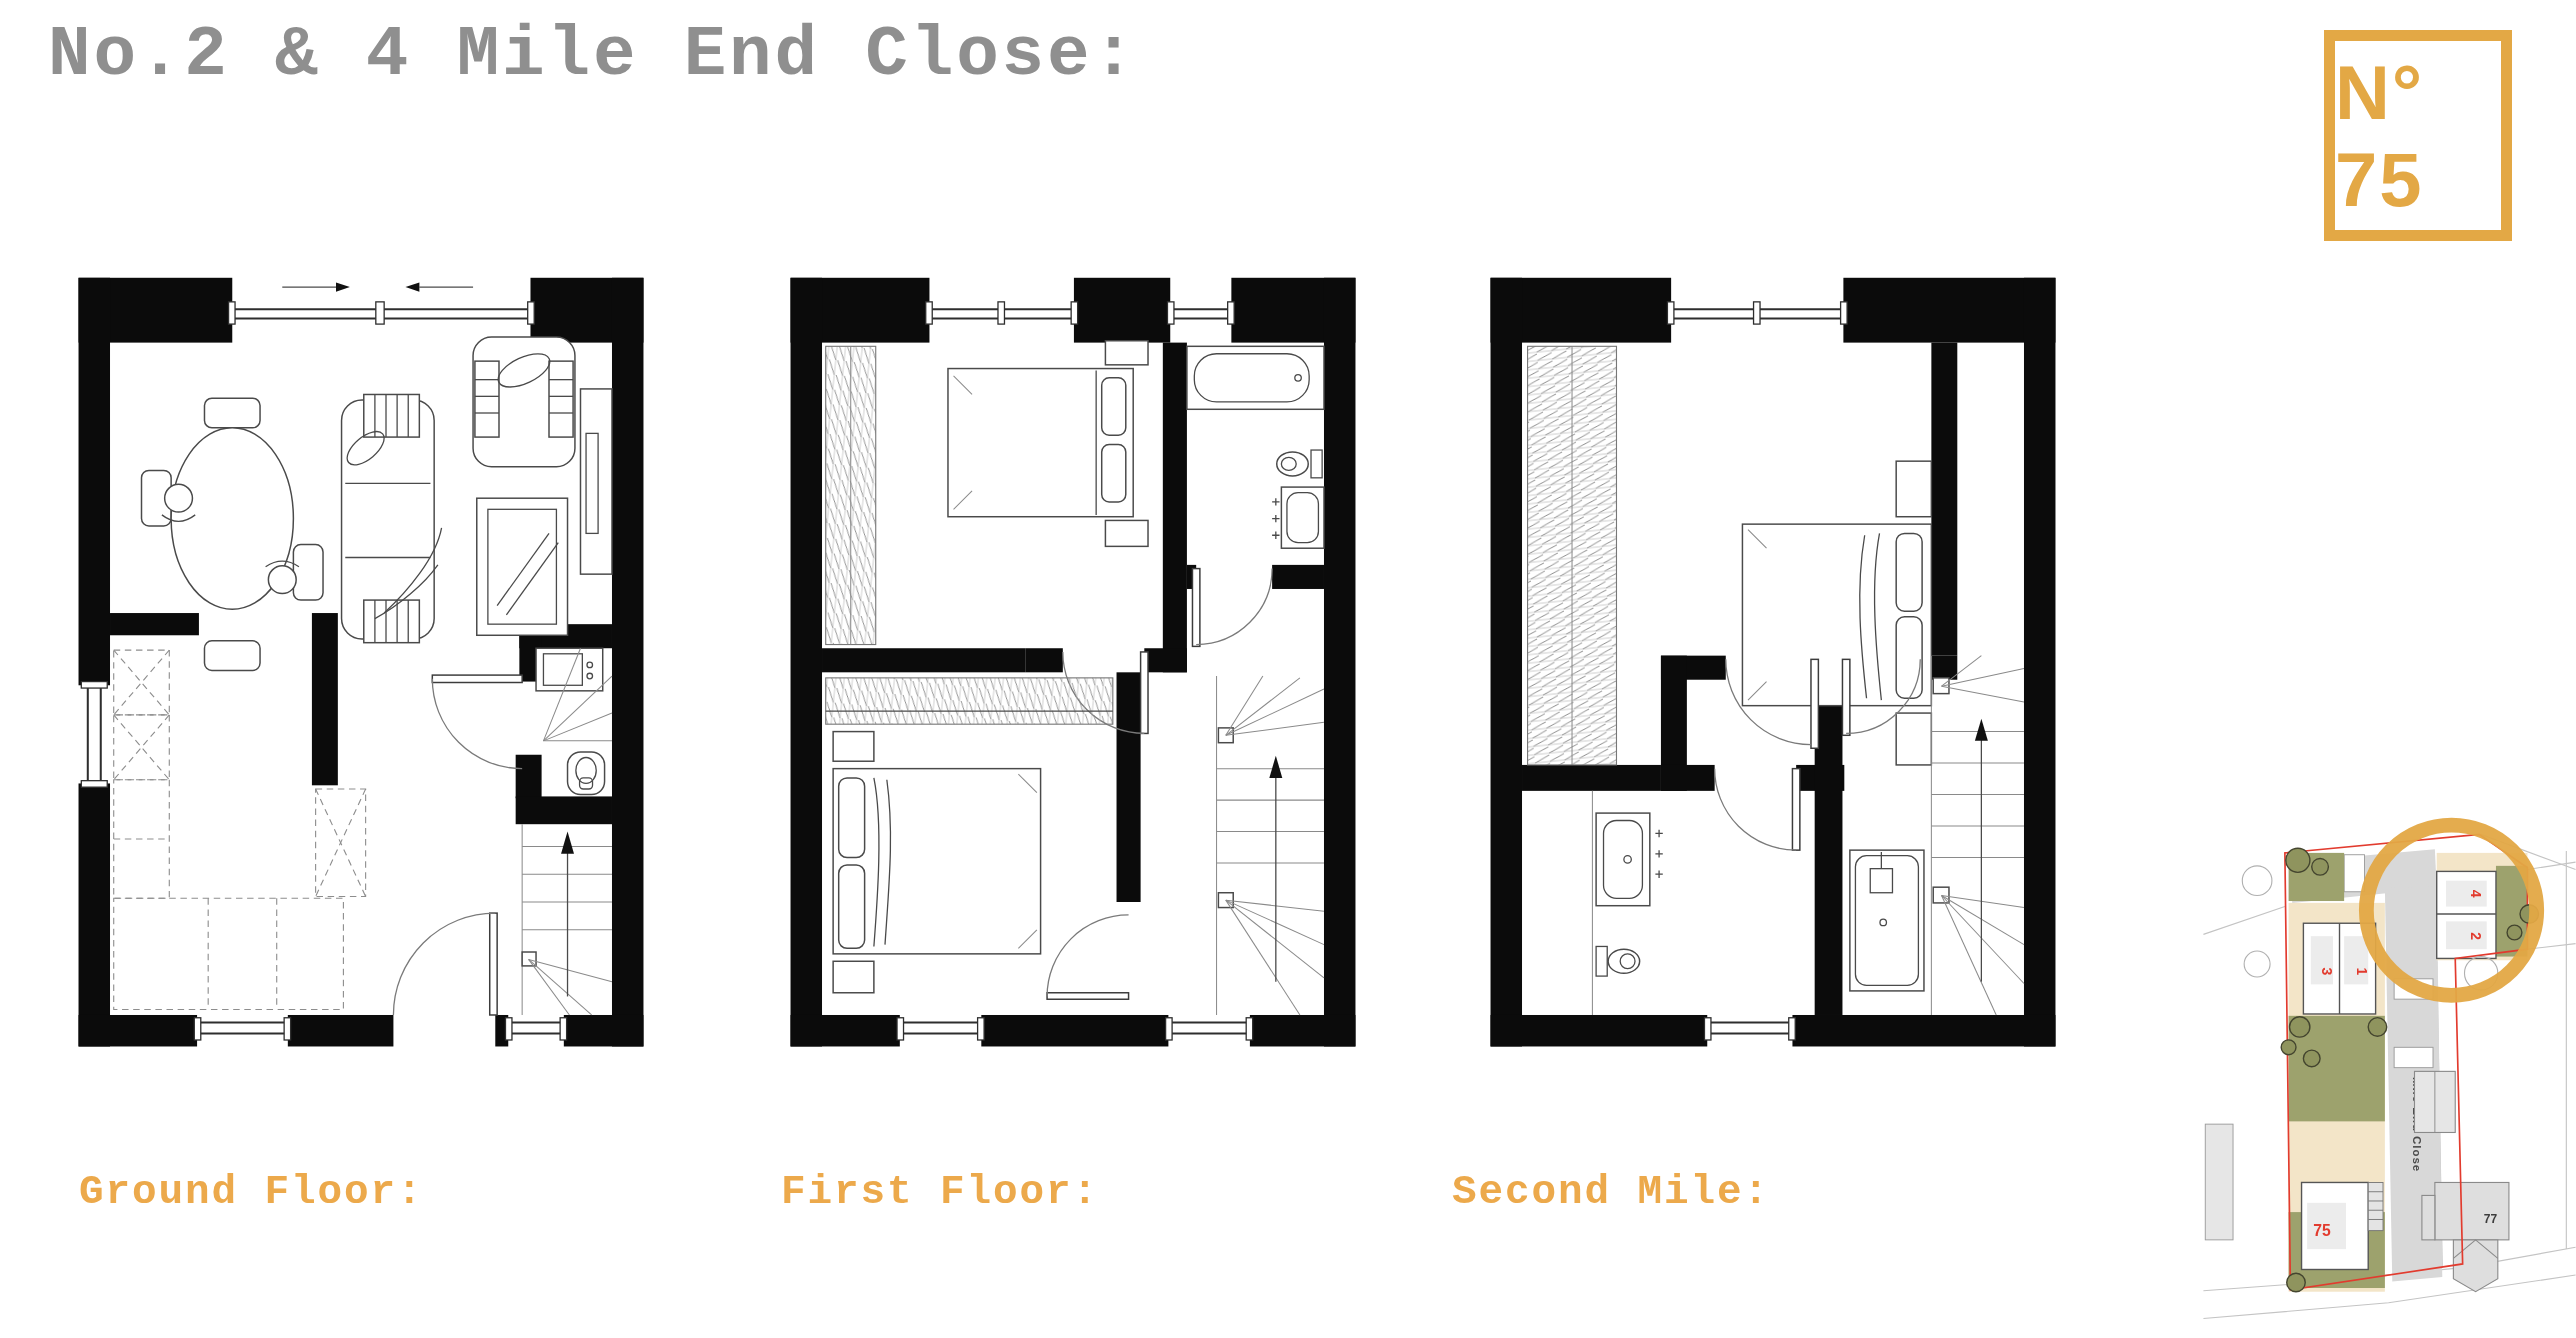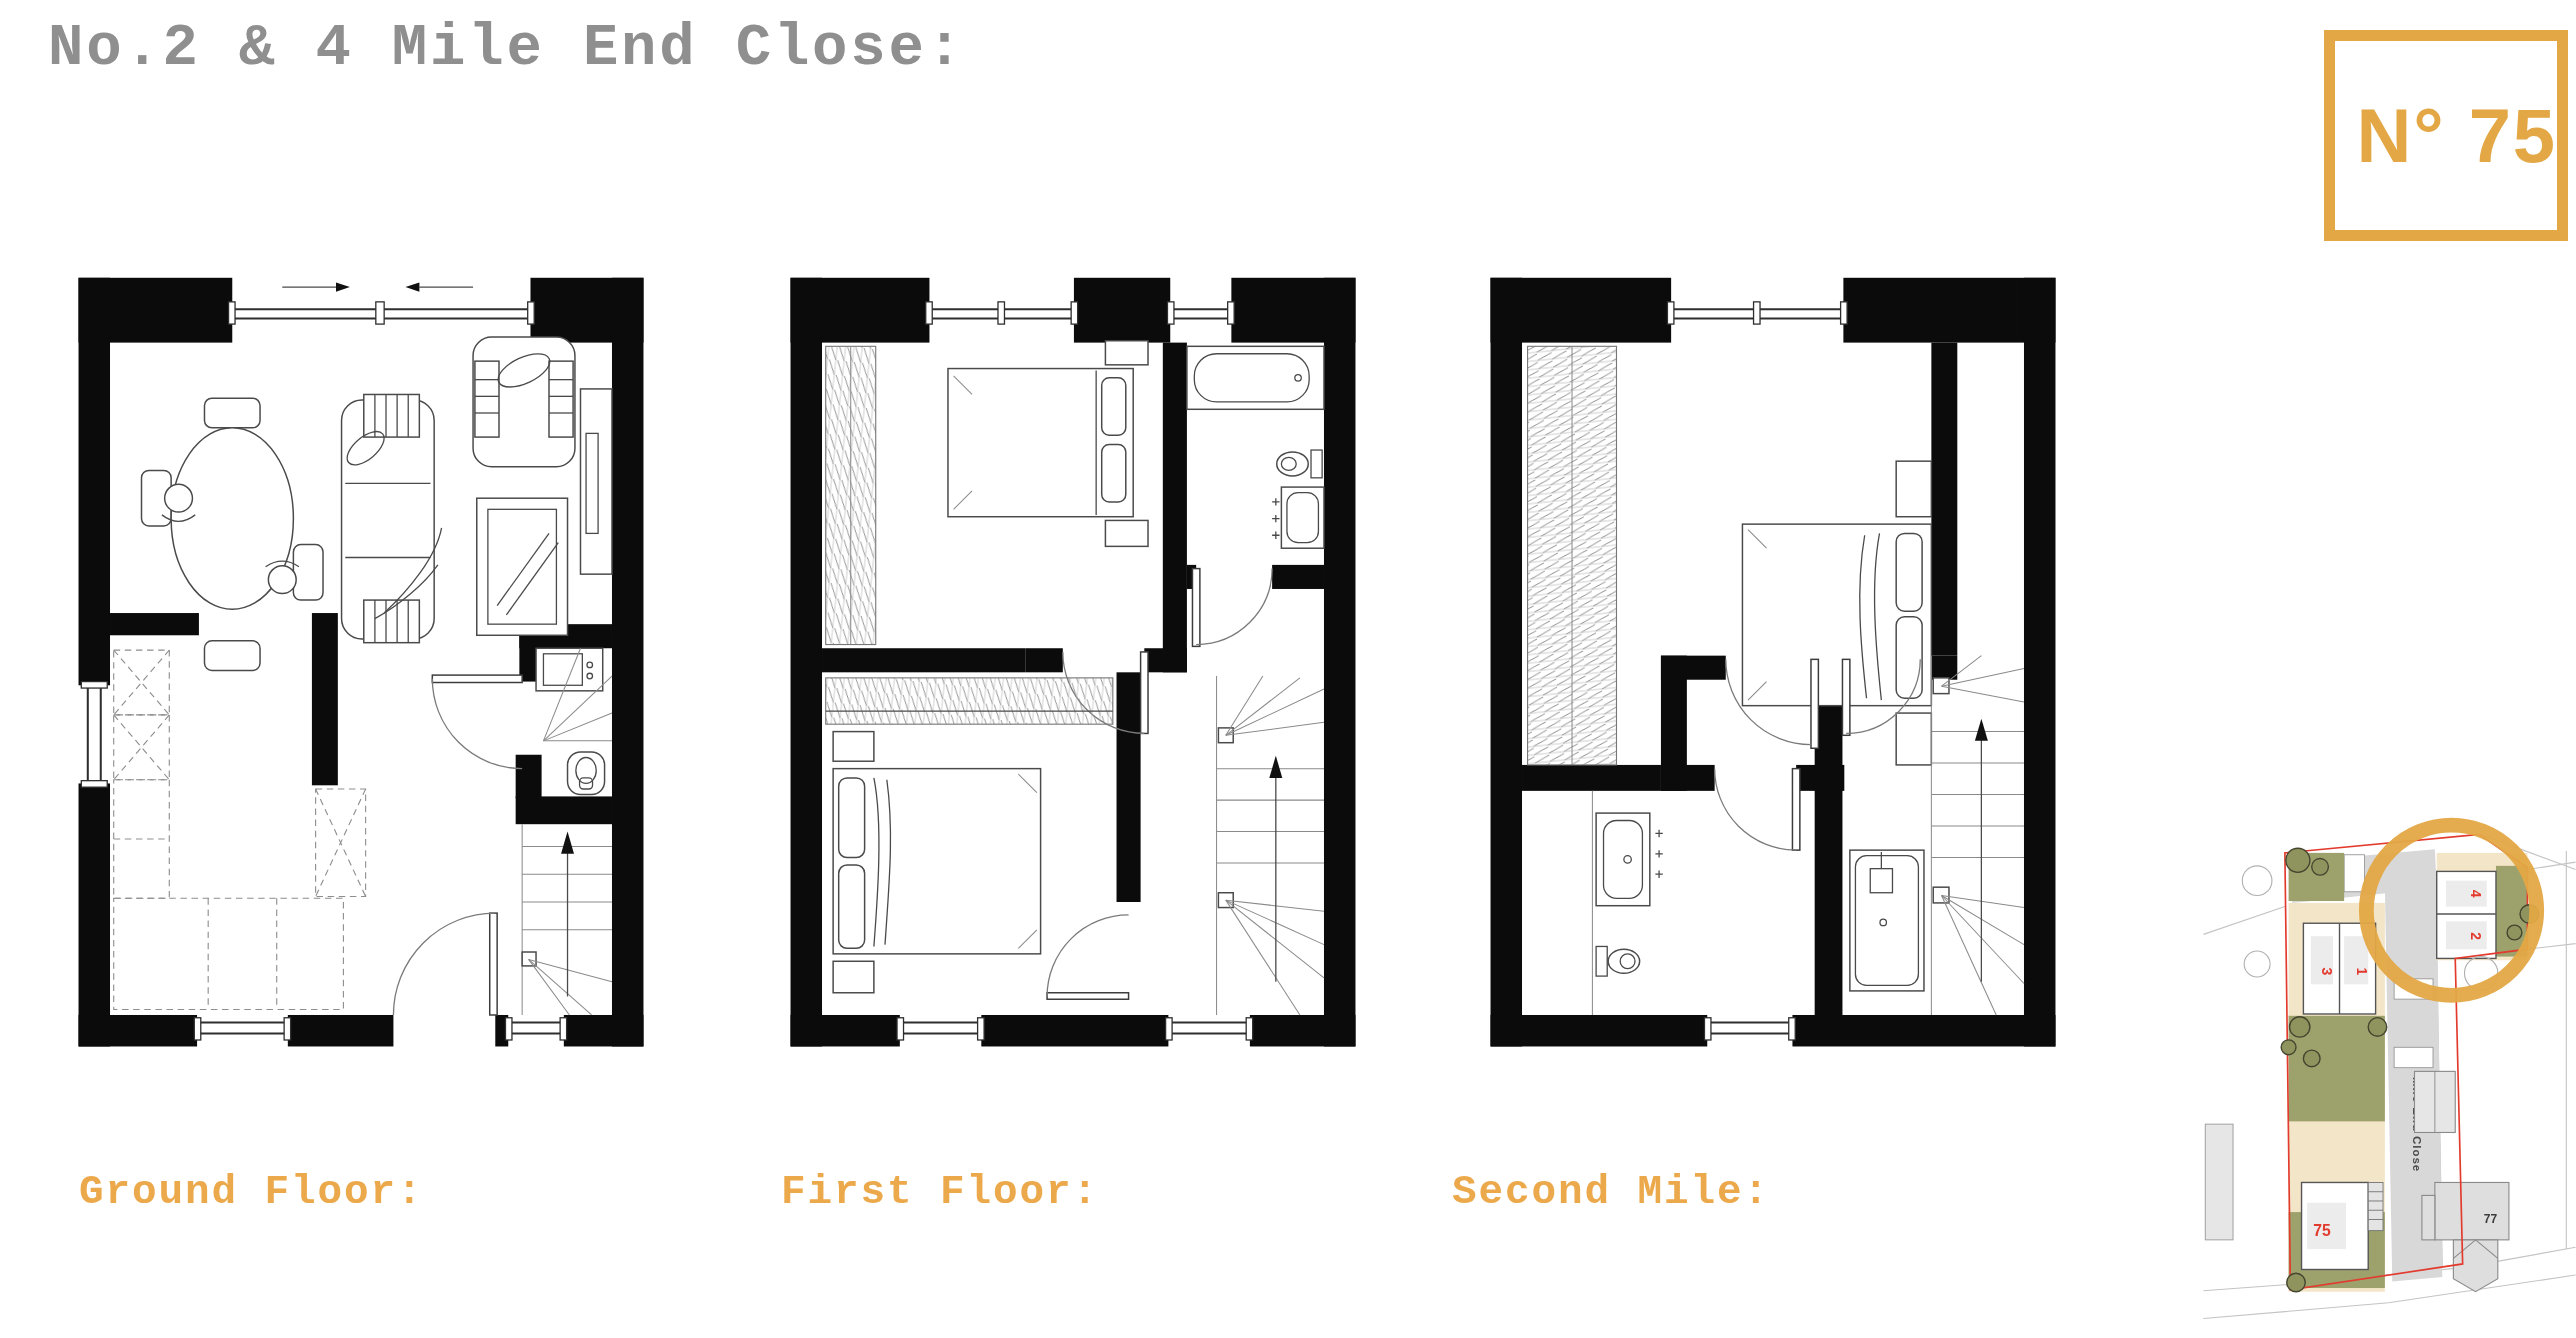--- a/index.html
+++ b/index.html
@@ -4,22 +4,22 @@
 <style>
   :root{
     --gold:#E3A845; --label_gold:#ECA94B; --title_grey:#8F8F8F;
     --plot_red:#E23B2E; --garden_green:#9DA26D; --plot_beige:#F3E5C8;
     --road_grey:#D8D8D8; --wall_black:#0B0B0B;
   }
   html,body{margin:0;padding:0;background:#fff;}
   .page{position:relative;width:2576px;height:1338px;background:#ffffff;overflow:hidden;
         font-family:"Liberation Sans",sans-serif;}
   .title{position:absolute;left:48px;top:15px;font-family:"Liberation Mono","DejaVu Sans Mono",monospace;
-         font-size:59px;font-weight:bold;color:var(--title_grey);letter-spacing:2.8px;white-space:pre;text-align:right;}
-  .logo{position:absolute;left:2324px;top:30px;width:244px;height:211px;border:11px solid var(--gold);
+         font-size:71px;font-weight:bold;color:var(--title_grey);letter-spacing:2.8px;white-space:pre;text-align:right;}
+  .logo{position:absolute;left:2324px;top:30px;width:188px;height:211px;border:11px solid var(--gold);
         box-sizing:border-box;display:flex;align-items:center;justify-content:flex-end;}
   .logo span{font-family:"Liberation Sans",sans-serif;font-weight:bold;font-size:76px;color:var(--gold);letter-spacing:1.9px;}
   .floor-label{position:absolute;top:1169px;font-family:"Liberation Mono","DejaVu Sans Mono",monospace;
          font-size:41px;font-weight:bold;color:var(--label_gold);letter-spacing:1.9px;white-space:pre;}
   .plan{position:absolute;top:250px;width:584px;height:815px;}
   .siteplan{position:absolute;left:2203px;top:814px;width:373px;height:524px;}
   .wall{fill:var(--wall_black);}
   .furn{fill:#fff;stroke:#4a4a4a;stroke-width:1.6;}
   .ln{fill:none;stroke:#4a4a4a;stroke-width:1.4;}
   .thin{fill:none;stroke:#8a8a8a;stroke-width:1.1;}

